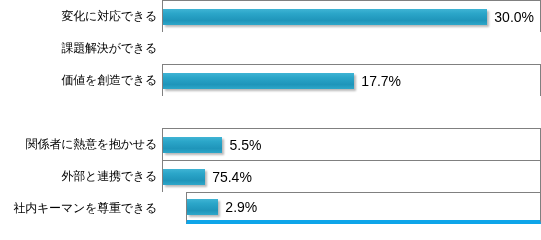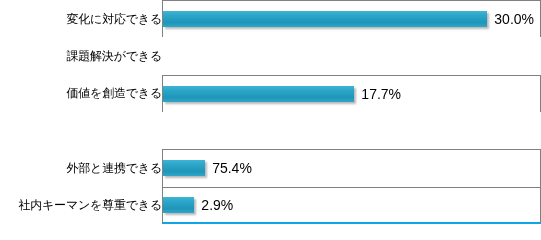--- a/index.html
+++ b/index.html
@@ -32,41 +32,43 @@
     flex-direction: row;
     align-items: stretch;
     min-height: 0;
   }
   .cat-label-cell {
     width: 162px;
     flex: 0 0 162px;
     display: flex;
     align-items: center;
     justify-content: flex-end;
+    padding-right: 5px;
     box-sizing: border-box;
   }
   .cat-label {
     font-size: 12px;
     color: #000000;
     white-space: nowrap;
     line-height: 1;
     letter-spacing: -0.2px;
   }
   .plot-cell {
     flex: 1 1 auto;
     position: relative;
     border-top: 1px solid #808080;
     border-left: 1px solid #808080;
     border-right: 1px solid #808080;
     box-sizing: border-box;
     display: flex;
     align-items: center;
   }
   .chart-row:last-child .plot-cell {
-    border-bottom: 2px solid #0ea5e9;
+    border-bottom: 4px solid #0ea5e9;
+    margin-left: 24px;
   }
   .bar-wrap {
     position: relative;
     height: 16px;
     display: flex;
     align-items: center;
   }
   .bar {
     height: 16px;
     background: linear-gradient(to bottom,
@@ -118,20 +120,31 @@
           <div class="bar" style="width: 191.351px;"></div>
           <span class="bar-value">17.7%</span>
         </div>
       </div>
     </div>
 
 
     <div class="chart-row">
     </div>
 
+    <div class="chart-row">
+      <div class="cat-label-cell">
+        <span class="cat-label">関係者に熱意を抱かせる</span>
+      </div>
+      <div class="plot-cell">
+        <div class="bar-wrap">
+          <div class="bar" style="width: 59.4595px;"></div>
+          <span class="bar-value">5.5%</span>
+        </div>
+      </div>
+    </div>
 
     <div class="chart-row">
       <div class="cat-label-cell">
         <span class="cat-label">外部と連携できる</span>
       </div>
       <div class="plot-cell">
         <div class="bar-wrap">
           <div class="bar" style="width: 42.1622px;"></div>
           <span class="bar-value">75.4%</span>
         </div>

